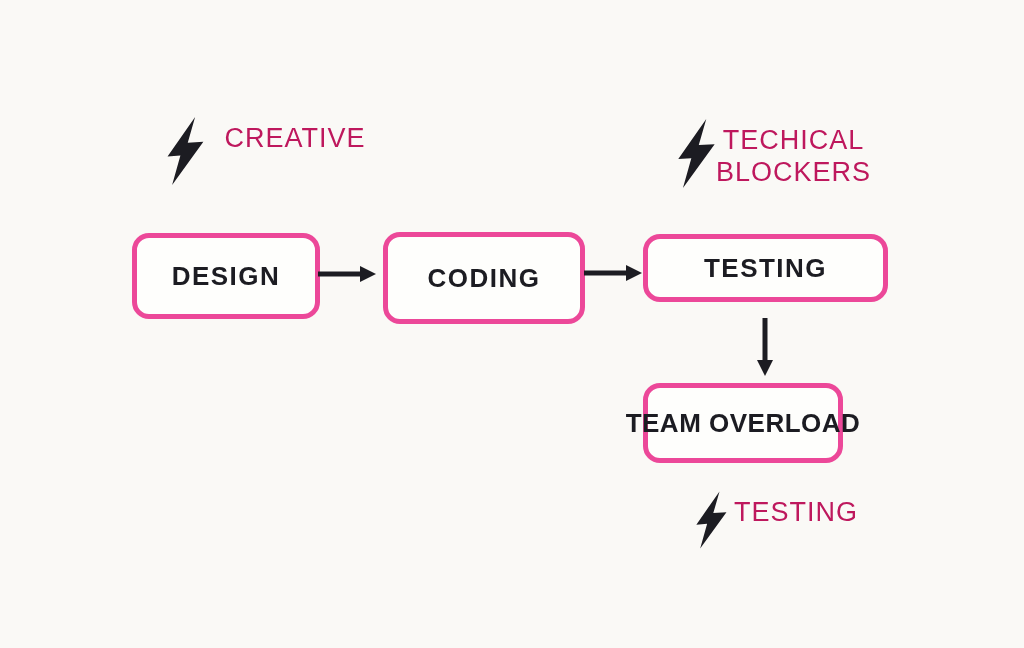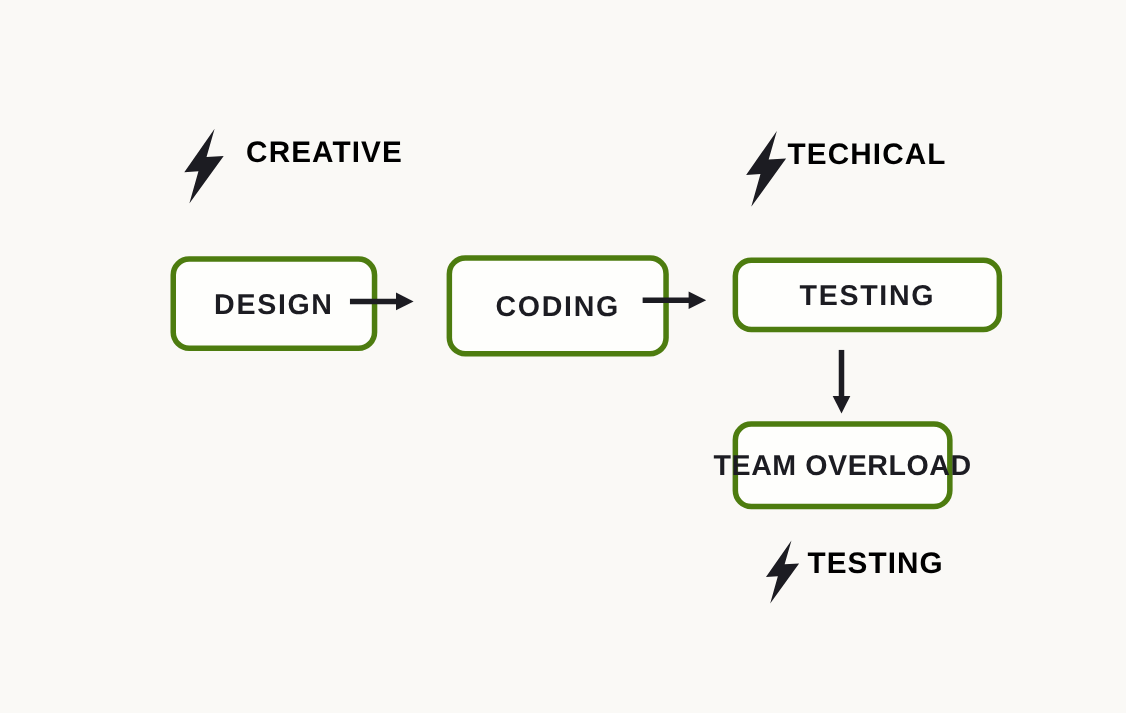--- a/index.html
+++ b/index.html
@@ -12,45 +12,44 @@
     position: relative;
     width: 1024px;
     height: 648px;
     background: #FAF9F6;
     overflow: hidden;
     color: #1C1C22;
   }
   .node {
     position: absolute;
     box-sizing: border-box;
-    border: 5px solid #4d7c0f;
+    border: 5px solid #ec4899;
     border-radius: 17px;
     background: #FEFEFC;
     display: flex;
     align-items: center;
     justify-content: center;
     font-size: 26px;
     font-weight: 700;
     letter-spacing: 1.5px;
     white-space: nowrap;
     color: #1C1C22;
-    margin-left: 23px;
   }
   .node-design   { left: 132px; top: 233px; width: 188px; height: 86px; }
   .node-coding   { left: 383px; top: 232px; width: 202px; height: 92px; }
   .node-testing  { left: 643px; top: 234px; width: 245px; height: 68px; }
   .node-overload { left: 643px; top: 383px; width: 200px; height: 80px; letter-spacing: 0.5px; }
   .arrow { position: absolute; }
   .annotation-text {
     position: absolute;
     font-size: 27px;
-    font-weight: 700;
+    font-weight: 400;
     line-height: 32px;
     letter-spacing: 1px;
-    color: #000000;
+    color: #be185d;
     white-space: nowrap;
   }
   .ann-creative { left: 206px; top: 122px; width: 178px; text-align: center; }
   .ann-techical { left: 716px; top: 124px; text-align: center; }
   .ann-release  { left: 734px; top: 496px; }
   .bolt { position: absolute; }
   .bolt-creative { left: 164px; top: 117px; width: 42px; height: 68px; }
   .bolt-techical { left: 675px; top: 119px; width: 42px; height: 69px; }
   .bolt-release  { left: 694px; top: 491px; width: 34px; height: 58px; }
 </style>
@@ -64,20 +63,21 @@
   </svg>
   <div class="annotation-text ann-creative">
     <div>CREATIVE</div>
   </div>
 
   <svg class="bolt bolt-techical" viewBox="0 0 44 74" xmlns="http://www.w3.org/2000/svg">
     <path d="M33 0 L3 43 L17 42 L8 74 L42 27 L25 28 Z" fill="#1C1C22"></path>
   </svg>
   <div class="annotation-text ann-techical">
     <div>TECHICAL</div>
+    <div>BLOCKERS</div>
   </div>
 
   <div class="node node-design">
     <span>DESIGN</span>
   </div>
   <div class="node node-coding">
     <span>CODING</span>
   </div>
   <div class="node node-testing">
     <span>TESTING</span>

